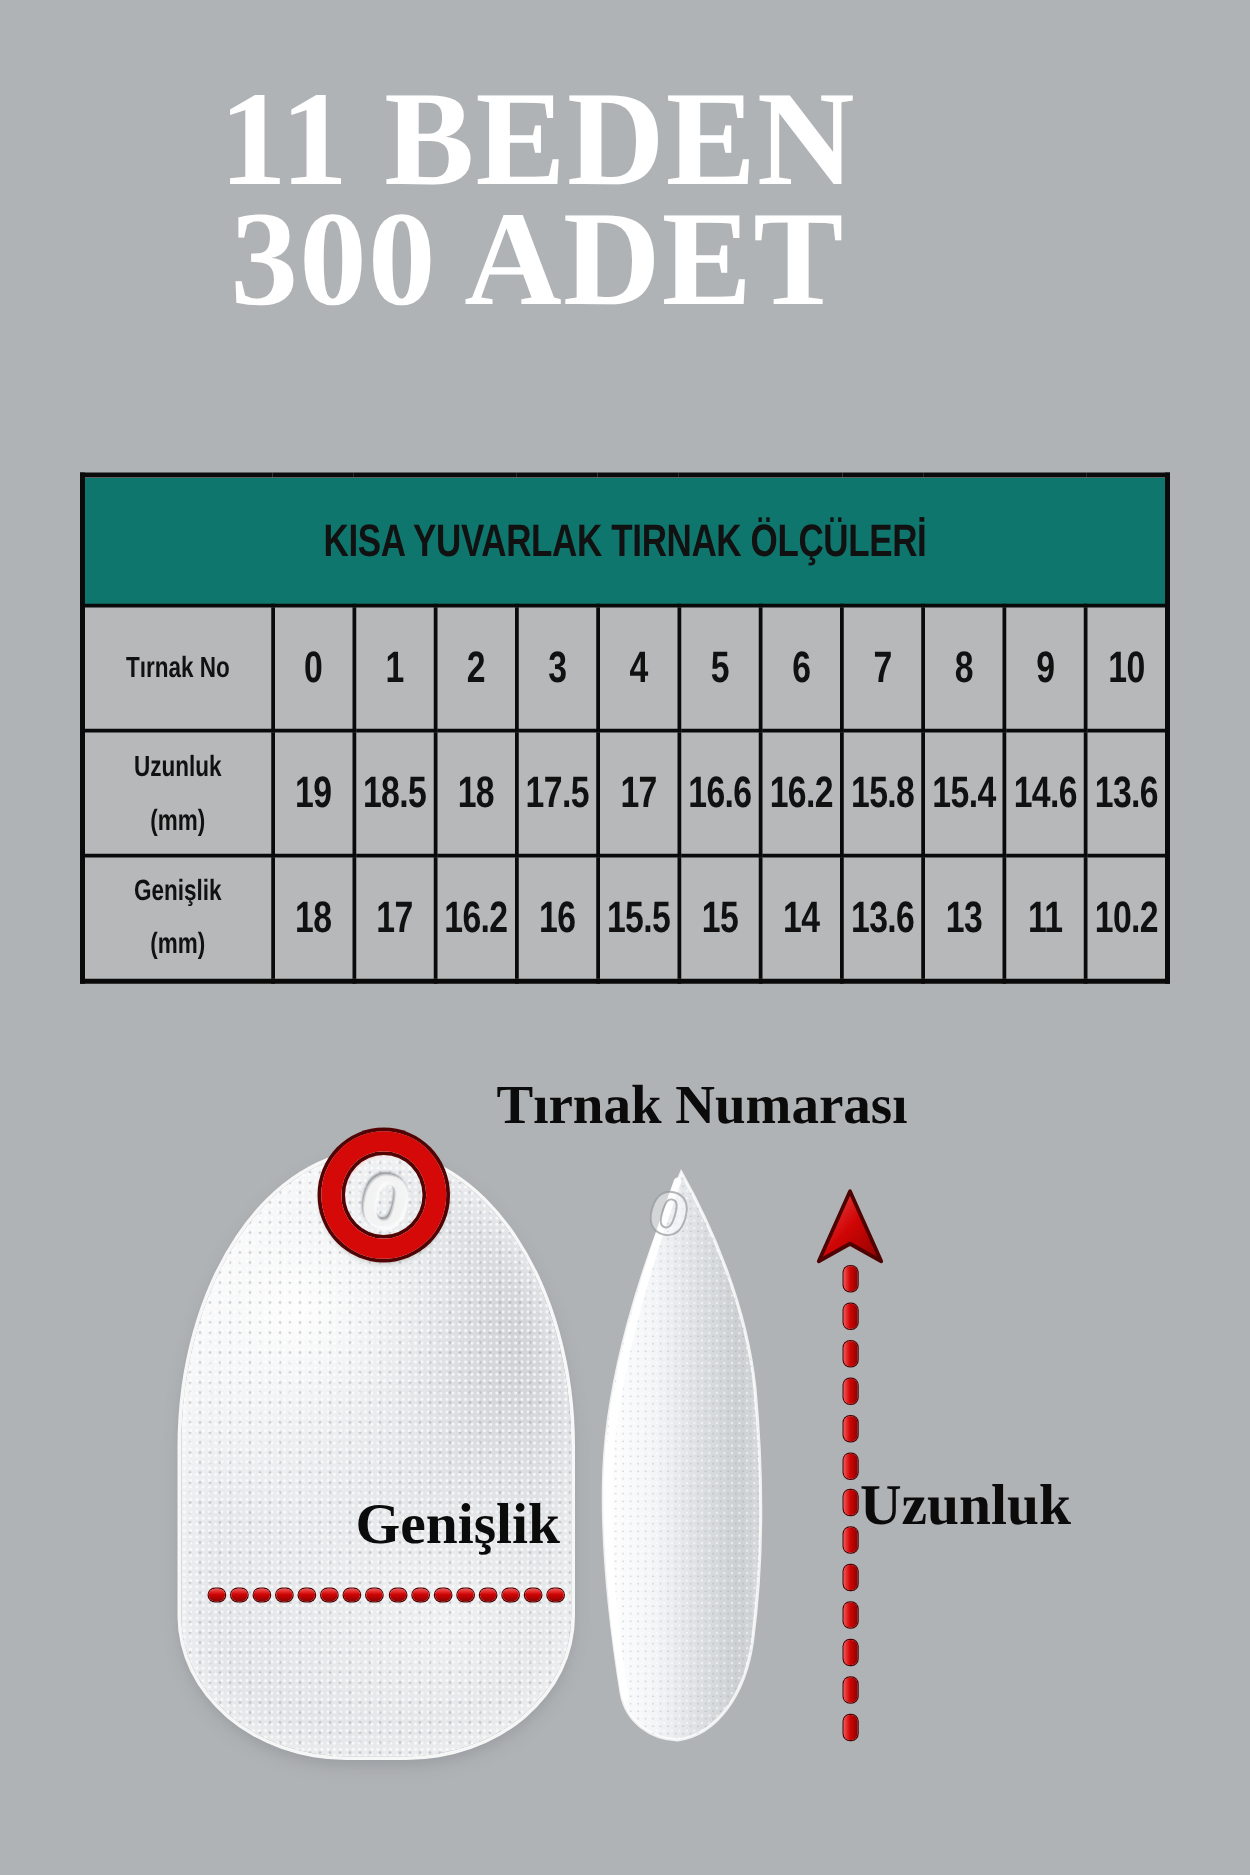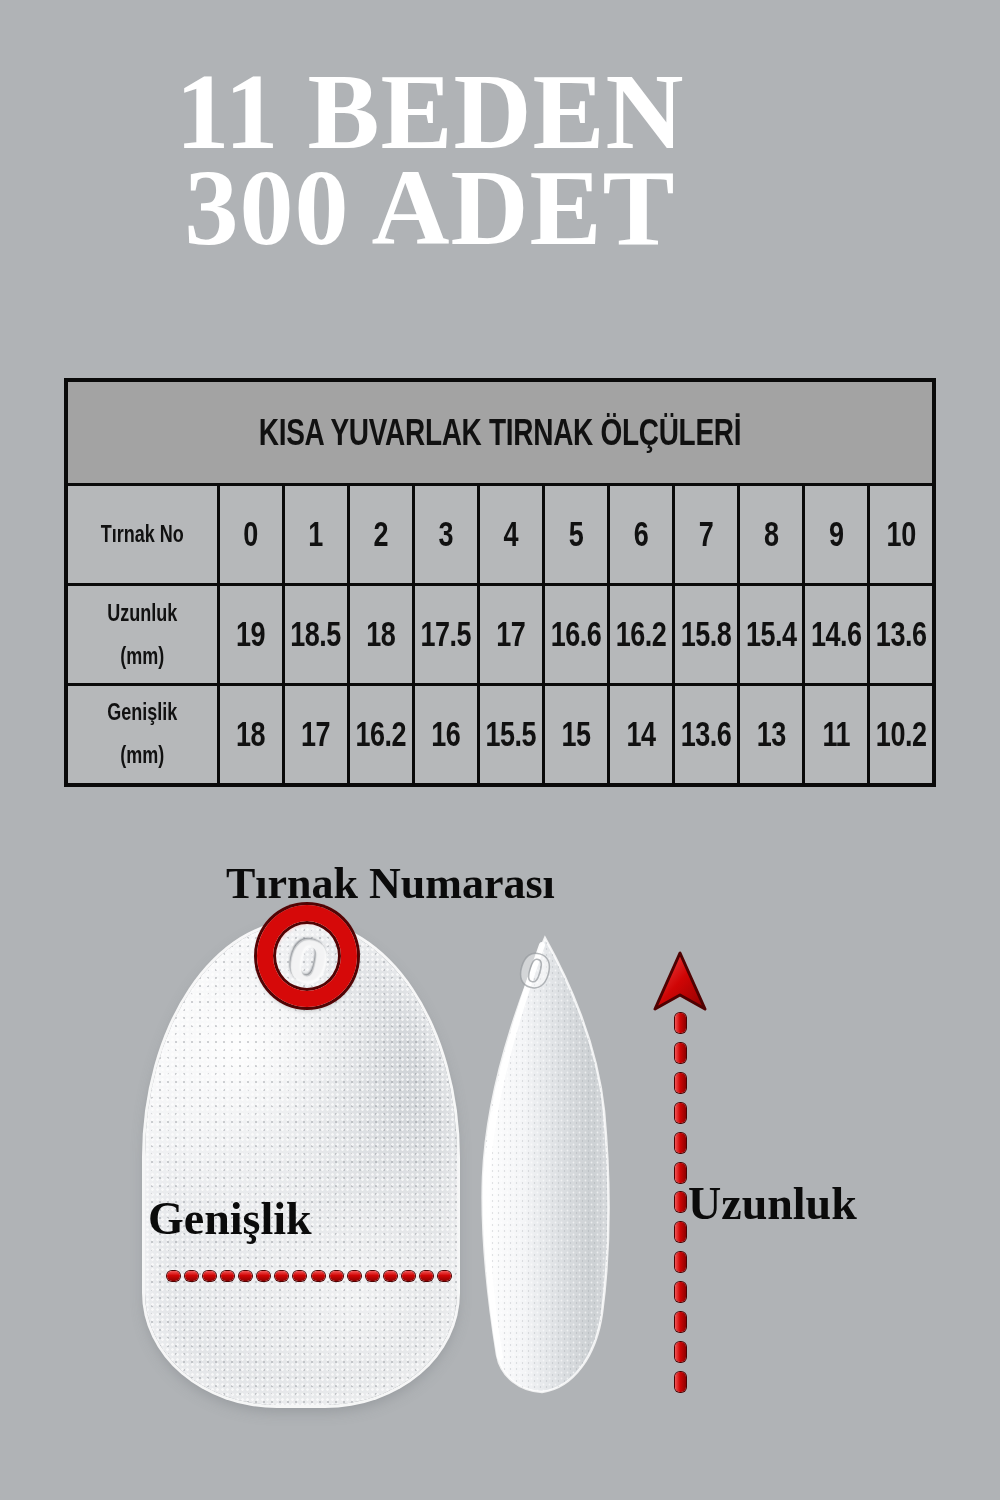--- a/index.html
+++ b/index.html
@@ -18,28 +18,28 @@
   
   table.size-table{
     position:absolute; left:64px; top:378px; width:872px;
     border-collapse:collapse; table-layout:fixed;
     background:#b6b8ba; border:4px solid #0a0a0a;
   }
   table.size-table td{
     border:3px solid #0a0a0a; padding:0; text-align:center; vertical-align:middle;
     color:#111; font-weight:bold; white-space:nowrap; overflow:hidden;
   }
-  td.yellow-head{ background:#a3a3a3; height:101px; font-size:28px; letter-spacing:-0.3px;}
+  td.yellow-head{ background:#0f766e; height:101px; font-size:28px; letter-spacing:-0.3px;}
   tr.data-row{ height:100px; }
   td.row-label{ font-size:18px; }
   td.val{ font-size:27px; letter-spacing:-0.5px; }
   .tt{ display:inline-block; transform:scaleY(1.3); transform-origin:center; line-height:33px;}
   
   .diag-label{
-    position:absolute; color:#0b0b0b; text-align:left;
+    position:absolute; color:#0b0b0b; text-align:right;
     font-family:"Liberation Serif", serif; font-weight:bold;
   }
   .lbl-number{ left:226px; top:858px; width:500px; font-size:44px; }
   .lbl-width{ left:148px; top:1192px; width:300px; font-size:46px; }
   .lbl-length{ left:688px; top:1177px; width:220px; font-size:46px; text-align:left;}
   
   .front-nail{
     position:absolute; left:145px; top:922px; width:312px; height:483px;
     border-radius:156px 156px 132px 132px / 235px 235px 112px 112px;
     background:

